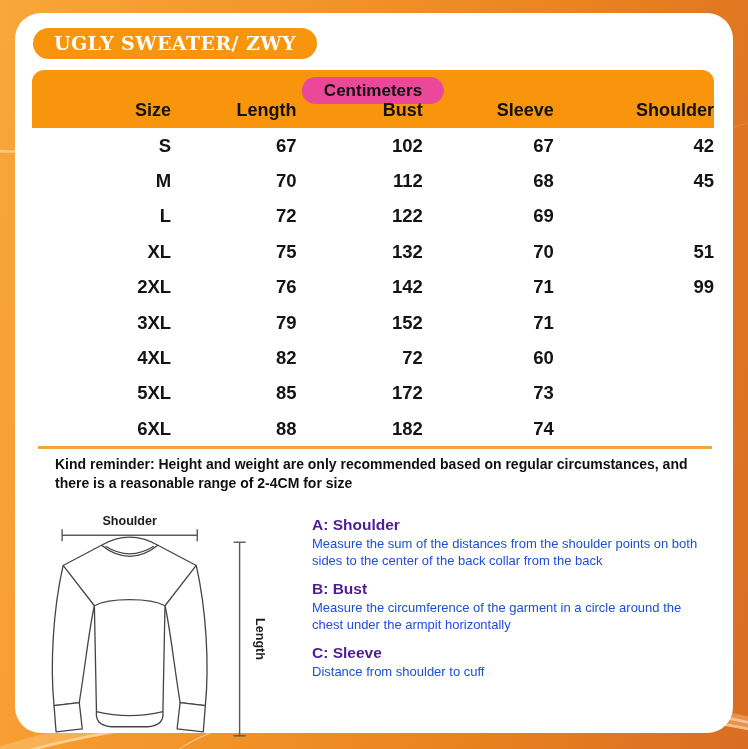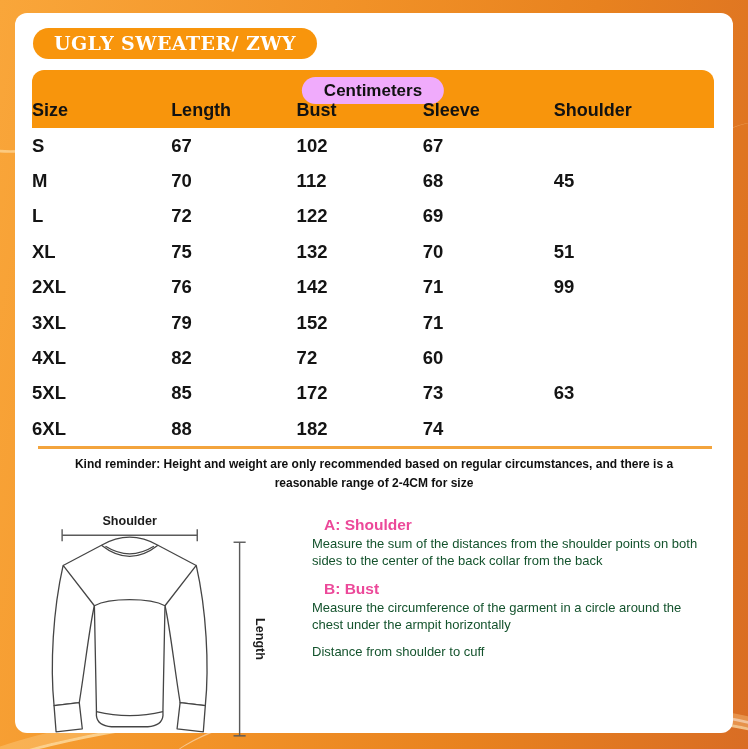--- a/index.html
+++ b/index.html
@@ -14,50 +14,50 @@
     border-top:4px solid rgba(255,236,190,.65);
     box-shadow:0 -13px 0 -2px rgba(255,215,150,.35); transform:rotate(-1.5deg); }
   .swirl.s2 { right:-30%; bottom:-190px; width:110%; height:240px;
     border-top:3px solid rgba(255,255,255,.45); transform:rotate(4deg); }
   .swirl.s3 { left:-140px; top:-150px; width:300px; height:300px;
     border-bottom:3px solid rgba(255,240,200,.5); transform:rotate(18deg); }
   .swirl.s4 { right:-120px; top:120px; width:260px; height:500px;
     border-left:3px solid rgba(255,230,180,.35); transform:rotate(8deg); }
 
   .card { position:absolute; left:15px; top:13px; width:718px; height:720px;
-    background:#ffffff; border-radius:12px; }
+    background:#ffffff; border-radius:26px; }
 
   .title-pill { position:absolute; left:18px; top:15px; height:31px; line-height:31px;
     padding:0 21px; background:#f8950c; border-radius:17px; color:#fff;
     font-family:"DejaVu Serif", serif; font-weight:bold; font-size:19px; letter-spacing:.4px; }
 
   .table-wrap { position:absolute; left:17px; top:57px; width:682px; }
   .thead { position:relative; height:58px; background:#f8950c; border-radius:12px 12px 0 0; }
   .unit-pill { position:absolute; top:7px; left:50%; transform:translateX(-50%);
-    background:#f0abfc; border-radius:14px; height:27px; line-height:27px; padding:0 22px;
+    background:#ec4899; border-radius:14px; height:27px; line-height:27px; padding:0 22px;
     font-weight:bold; font-size:17px; color:#111; white-space:nowrap; }
   .cols { position:absolute; left:0; right:0; bottom:7px; }
-  .cols, .trow { display:grid; grid-template-columns:20.4% 18.4% 18.5% 19.2% 23.5%; text-align:left; }
+  .cols, .trow { display:grid; grid-template-columns:20.4% 18.4% 18.5% 19.2% 23.5%; text-align:right; }
   .cols .tcell { font-size:18px; font-weight:bold; color:#121212; }
   .tbody .trow { height:35.4px; align-items:center; }
   .tbody .tcell { font-size:18.5px; font-weight:bold; color:#141414; }
 
   .divider { position:absolute; left:23px; right:21px; top:433px; border-top:3px solid #f3a43d; }
-  .reminder { position:absolute; top:442px; left:40px; right:40px; text-align:center;
-    font-size:12px; font-weight:bold; color:#101010; line-height:18.5px; }
+  .reminder { position:absolute; top:442px; left:40px; right:40px; 
+    font-size:14px; font-weight:bold; color:#101010; line-height:18.5px; }
 
   .bottom { position:absolute; top:495px; left:30px; right:18px; display:flex; }
   .diagram { flex:0 0 245px; width:245px; }
   .diagram svg { display:block; margin-top:6px; }
   .diagram text { font-family:"Liberation Sans", sans-serif; font-size:12.5px; font-weight:bold; fill:#1c1c1c; }
 
   .instructions { flex:1; padding:8px 6px 0 22px; }
   .iblock { margin-bottom:11px; }
-  .iheading { font-size:15.5px; font-weight:bold; color:#ec4899; margin:0 0 2px 12px; }
-  .ibody { font-size:13px; line-height:16.5px; color:#14532d; margin:0; max-width:400px; }
+  .iheading { font-size:15.5px; font-weight:bold; color:#4c1d95; margin:0 0 2px 0; }
+  .ibody { font-size:13px; line-height:16.5px; color:#1d4ed8; margin:0; max-width:400px; }
 </style>
 </head>
 <body>
 
 <div class="stage">
   <div class="swirl s1"></div>
   <div class="swirl s2"></div>
   <div class="swirl s3"></div>
   <div class="swirl s4"></div>
 
@@ -75,20 +75,21 @@
           <div class="tcell">Sleeve</div>
           <div class="tcell">Shoulder</div>
         </div>
       </div>
       <div class="tbody">
           <div class="trow">
             <div class="tcell">S</div>
             <div class="tcell">67</div>
             <div class="tcell">102</div>
             <div class="tcell">67</div>
+            <div class="tcell">42</div>
           </div>
           <div class="trow">
             <div class="tcell">M</div>
             <div class="tcell">70</div>
             <div class="tcell">112</div>
             <div class="tcell">68</div>
             <div class="tcell">45</div>
           </div>
           <div class="trow">
             <div class="tcell">L</div>
@@ -120,21 +121,20 @@
             <div class="tcell">4XL</div>
             <div class="tcell">82</div>
             <div class="tcell">72</div>
             <div class="tcell">60</div>
           </div>
           <div class="trow">
             <div class="tcell">5XL</div>
             <div class="tcell">85</div>
             <div class="tcell">172</div>
             <div class="tcell">73</div>
-            <div class="tcell">63</div>
           </div>
           <div class="trow">
             <div class="tcell">6XL</div>
             <div class="tcell">88</div>
             <div class="tcell">182</div>
             <div class="tcell">74</div>
           </div>
         </div>
     </div>
 
@@ -184,19 +184,20 @@
       <div class="instructions">
         <div class="iblock">
           <p class="iheading">A: Shoulder</p>
           <p class="ibody">Measure the sum of the distances from the shoulder points on both sides to the center of the back collar from the back</p>
         </div>
         <div class="iblock">
           <p class="iheading">B: Bust</p>
           <p class="ibody">Measure the circumference of the garment in a circle around the chest under the armpit horizontally</p>
         </div>
         <div class="iblock">
+          <p class="iheading">C: Sleeve</p>
           <p class="ibody">Distance from shoulder to cuff</p>
         </div>
       </div>
     </div>
 
   </div>
 </div>
 
 </body></html>

